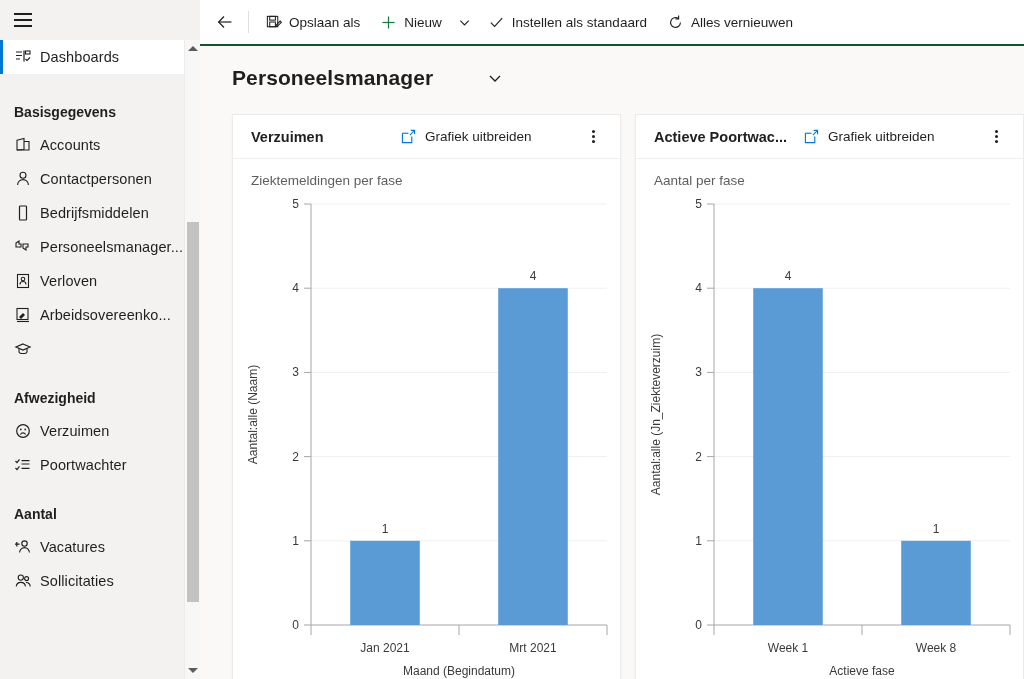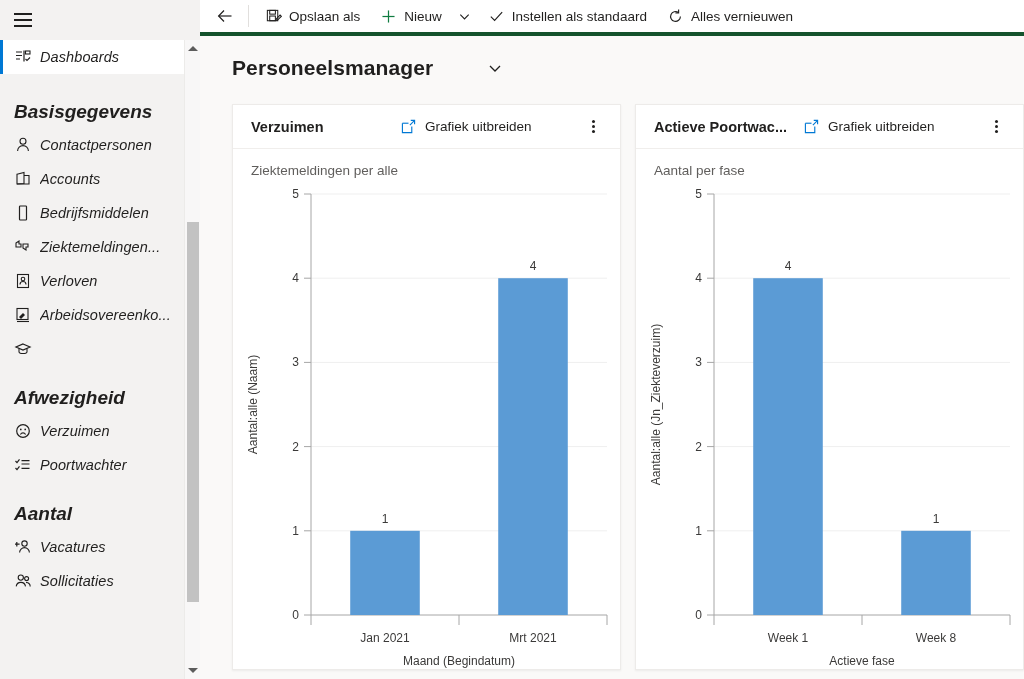--- a/index.html
+++ b/index.html
@@ -23,21 +23,21 @@
   .hamburger-row {
     height: 40px; display: flex; align-items: center; padding-left: 14px;
     background: #f3f2f1;
   }
   .hamburger {
     width: 18px; height: 14px; display: flex; flex-direction: column;
     justify-content: space-between; cursor: pointer;
   }
   .hamburger i { display: block; height: 2px; background: #201f1e; border-radius: 0; }
 
-  .nav-scroll { position: relative; height: 495px; font-style: italic; }
+  .nav-scroll { position: relative; height: 495px; }
   .nav-list { padding: 0; }
 
   .nav-item {
     height: 34px; display: flex; align-items: center;
     padding-left: 14px; position: relative; cursor: pointer;
     color: #201f1e;
   }
   .nav-item .ic {
     width: 26px; flex: 0 0 26px; display: flex; align-items: center;
     justify-content: flex-start; color: #201f1e;
@@ -47,21 +47,21 @@
     overflow: hidden; letter-spacing: .1px;
   }
   .nav-item.selected {
     background: #ffffff;
   }
   .nav-item.selected::before {
     content: ""; position: absolute; left: 0; top: 0; bottom: 0;
     width: 3px; background: #0078d4;
   }
   .nav-group {
-    font-size: 19px; font-weight: 600; color: #201f1e;
+    font-size: 14px; font-weight: 600; color: #201f1e;
     padding: 0 0 0 14px; height: 32px; line-height: 32px;
     margin-top: 16px;
   }
   .nav-group.first { margin-top: 22px; }
 
   
   .sb-track {
     position: absolute; right: 0; top: 0; width: 16px; height: 639px;
     background: #f8f7f7; border-left: 1px solid #ecebe9;
   }
@@ -79,22 +79,22 @@
   .sb-arrow.down span { border-top: 5px solid #5c5c5c; }
   .sb-thumb {
     position: absolute; left: 2px; width: 12px;
     top: 182px; height: 380px; background: #c2c2c2; cursor: pointer;
   }
 
   
   .main { flex: 1; height: 679px; background: #faf9f8; position: relative; overflow: hidden; }
 
   .cmdbar {
-    height: 36px; background: #ffffff; display: flex; align-items: center;
-    border-bottom: 4px solid #14532d; padding-left: 8px;
+    height: 46px; background: #ffffff; display: flex; align-items: center;
+    border-bottom: 2px solid #14532d; padding-left: 8px;
   }
   .cmd-back {
     width: 34px; height: 34px; display: flex; align-items: center;
     justify-content: center; cursor: pointer; color: #201f1e;
   }
   .cmd-sep { width: 1px; height: 22px; background: #e1dfdd; margin: 0 6px; }
   .cmd-btn {
     display: flex; align-items: center; height: 34px; padding: 0 10px;
     cursor: pointer; color: #201f1e; font-size: 13.5px; white-space: nowrap;
   }
@@ -173,51 +173,51 @@
                 <rect x="11.5" y="3" width="4.5" height="3" fill="none" stroke="#201f1e" stroke-width="1.1"></rect>
                 <path d="M11.5 11 L13 12.5 L16 9.5" fill="none" stroke="#201f1e" stroke-width="1.1"></path>
               </svg>
             </span>
             <span class="lbl">Dashboards</span>
           </div>
           <div class="nav-group first">Basisgegevens</div>
           <div class="nav-item">
             <span class="ic">
               <svg width="18" height="18" viewBox="0 0 18 18" fill="none">
+                <path d="M3 4.2 L10 2.5 L10 13.5 L3 14 Z" fill="none" stroke="#201f1e" stroke-width="1.1"></path>
+                <path d="M10 5.5 L15 5.5 L15 14 L3 14" fill="none" stroke="#201f1e" stroke-width="1.1"></path>
+              </svg>
+            </span>
+            <span class="lbl">Accounts</span>
+          </div>
+          <div class="nav-item">
+            <span class="ic">
+              <svg width="18" height="18" viewBox="0 0 18 18" fill="none">
                 <circle cx="9" cy="5.2" r="3" fill="none" stroke="#201f1e" stroke-width="1.1"></circle>
                 <path d="M3.6 15 a5.4 5.4 0 0 1 10.8 0" fill="none" stroke="#201f1e" stroke-width="1.1"></path>
               </svg>
             </span>
             <span class="lbl">Contactpersonen</span>
           </div>
           <div class="nav-item">
             <span class="ic">
               <svg width="18" height="18" viewBox="0 0 18 18" fill="none">
-                <path d="M3 4.2 L10 2.5 L10 13.5 L3 14 Z" fill="none" stroke="#201f1e" stroke-width="1.1"></path>
-                <path d="M10 5.5 L15 5.5 L15 14 L3 14" fill="none" stroke="#201f1e" stroke-width="1.1"></path>
-              </svg>
-            </span>
-            <span class="lbl">Accounts</span>
-          </div>
-          <div class="nav-item">
-            <span class="ic">
-              <svg width="18" height="18" viewBox="0 0 18 18" fill="none">
                 <rect x="5.5" y="2" width="7" height="14" rx="0.8" fill="none" stroke="#201f1e" stroke-width="1.2"></rect>
               </svg>
             </span>
             <span class="lbl">Bedrijfsmiddelen</span>
           </div>
           <div class="nav-item">
             <span class="ic">
               <svg width="18" height="18" viewBox="0 0 18 18" fill="none">
                 <path d="M2 5 l3 -2 v3 h2 v3 h-5z" fill="none" stroke="#201f1e" stroke-width="1.1"></path>
                 <path d="M9 10 l3 2 v-3 h2 v-3 h-5z" fill="none" stroke="#201f1e" stroke-width="1.1"></path>
               </svg>
             </span>
-            <span class="lbl">Ziektemeldingen...</span>
+            <span class="lbl">Personeelsmanager...</span>
           </div>
           <div class="nav-item">
             <span class="ic">
               <svg width="18" height="18" viewBox="0 0 18 18" fill="none">
                 <rect x="3.5" y="2.5" width="11" height="13" fill="none" stroke="#201f1e" stroke-width="1.1"></rect>
                 <circle cx="9" cy="7" r="1.8" fill="none" stroke="#201f1e" stroke-width="1.1"></circle>
                 <path d="M6 12.5 a3 3 0 0 1 6 0" fill="none" stroke="#201f1e" stroke-width="1.1"></path>
               </svg>
             </span>
             <span class="lbl">Verloven</span>
@@ -380,21 +380,21 @@
                 <path d="M9.5 6.5 L14.5 1.5" fill="none" stroke="#0078d4" stroke-width="1.2"></path>
                 <path d="M10.4 1.5 L14.5 1.5 L14.5 5.6" fill="none" stroke="#0078d4" stroke-width="1.2"></path>
               </svg>
             </span>
             <span>Grafiek uitbreiden</span>
           </div>
           <div class="card-more">
               <i></i>
             </div>
         </div>
-        <div class="chart-sub">Ziektemeldingen per alle</div>
+        <div class="chart-sub">Ziektemeldingen per fase</div>
         <div class="chart-wrap">
           <svg class="chart-svg" id="chart-0" width="390" height="490" viewBox="0 0 390 490" aria-hidden="true">
               <line x1="78" y1="437" x2="374" y2="437" stroke="#a6a6a6" stroke-width="1"></line>
               <line x1="71" y1="437" x2="78" y2="437" stroke="#a6a6a6" stroke-width="1"></line>
               <text x="66" y="441" text-anchor="end" class="tick-txt">0</text>
               <line x1="78" y1="352.8" x2="374" y2="352.8" stroke="#efefef" stroke-width="1"></line>
               <line x1="71" y1="352.8" x2="78" y2="352.8" stroke="#a6a6a6" stroke-width="1"></line>
               <text x="66" y="356.8" text-anchor="end" class="tick-txt">1</text>
               <line x1="78" y1="268.6" x2="374" y2="268.6" stroke="#efefef" stroke-width="1"></line>
               <line x1="71" y1="268.6" x2="78" y2="268.6" stroke="#a6a6a6" stroke-width="1"></line>

